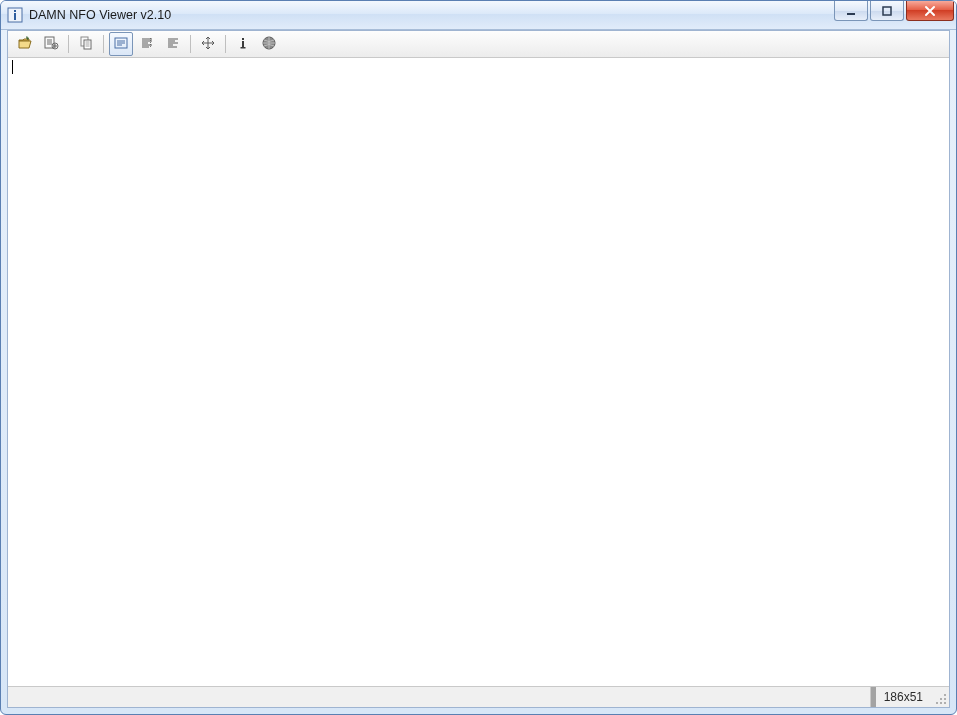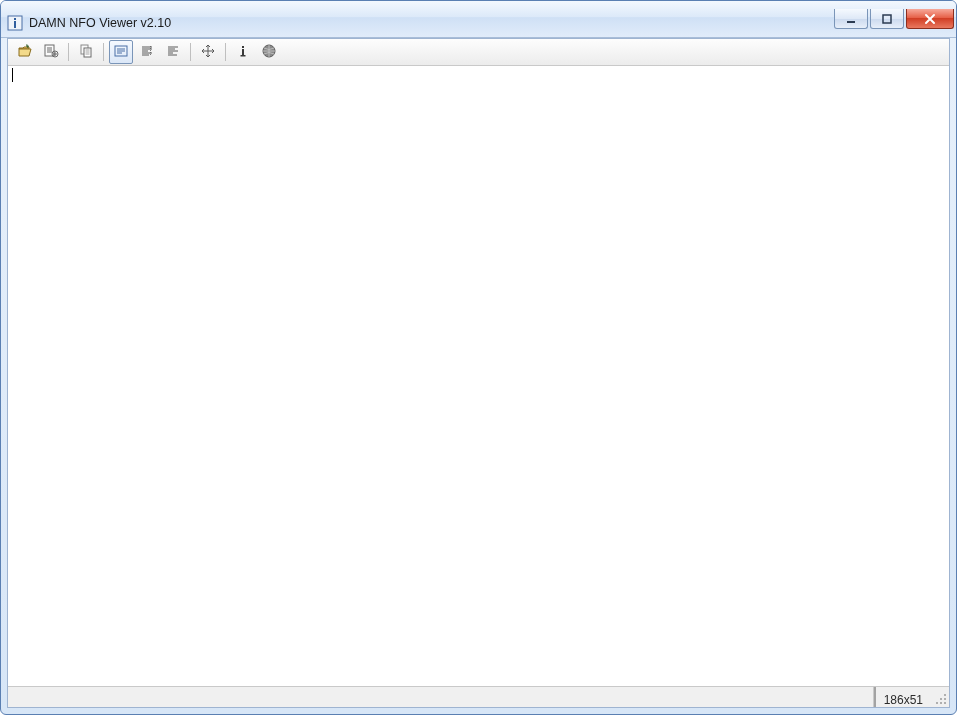--- a/index.html
+++ b/index.html
@@ -21,21 +21,21 @@
     background: linear-gradient(to bottom, #e8f1fb 0%, #d7e6f7 100%);
     display: flex;
     flex-direction: column;
     overflow: hidden;
   }
   
   .titlebar {
     height: 28px;
     display: flex;
     align-items: center;
-    padding: 8px 2px 0 6px;
+    padding: 0 2px 0 6px;
     background: linear-gradient(to bottom, #f3f8fe 0%, #dce9f9 45%, #cfe0f5 46%, #e1ecfa 100%);
     border-bottom: 1px solid #a8bdd8;
   }
   .titlebar .app-icon {
     width: 16px; height: 16px;
     display: flex; align-items: center; justify-content: center;
     margin-right: 6px;
   }
   .titlebar .title-text {
     color: #1b1b1b;
@@ -137,22 +137,22 @@
     font-size: 12px;
     color: #2b2b2b;
   }
   .status-left {
     flex: 1;
     border-right: 1px solid #c9c9c9;
   }
   .status-cell {
     padding: 0 8px;
     display: flex;
-    align-items: flex-end;
-    border-left: 2px solid #a3a3a3;
+    align-items: center;
+    border-left: 5px solid #a3a3a3;
   }
   .status-grip {
     width: 18px;
     display: flex;
     align-items: flex-end;
     justify-content: flex-end;
     padding: 2px;
     box-sizing: border-box;
   }
   .status-grip svg { display:block; }

